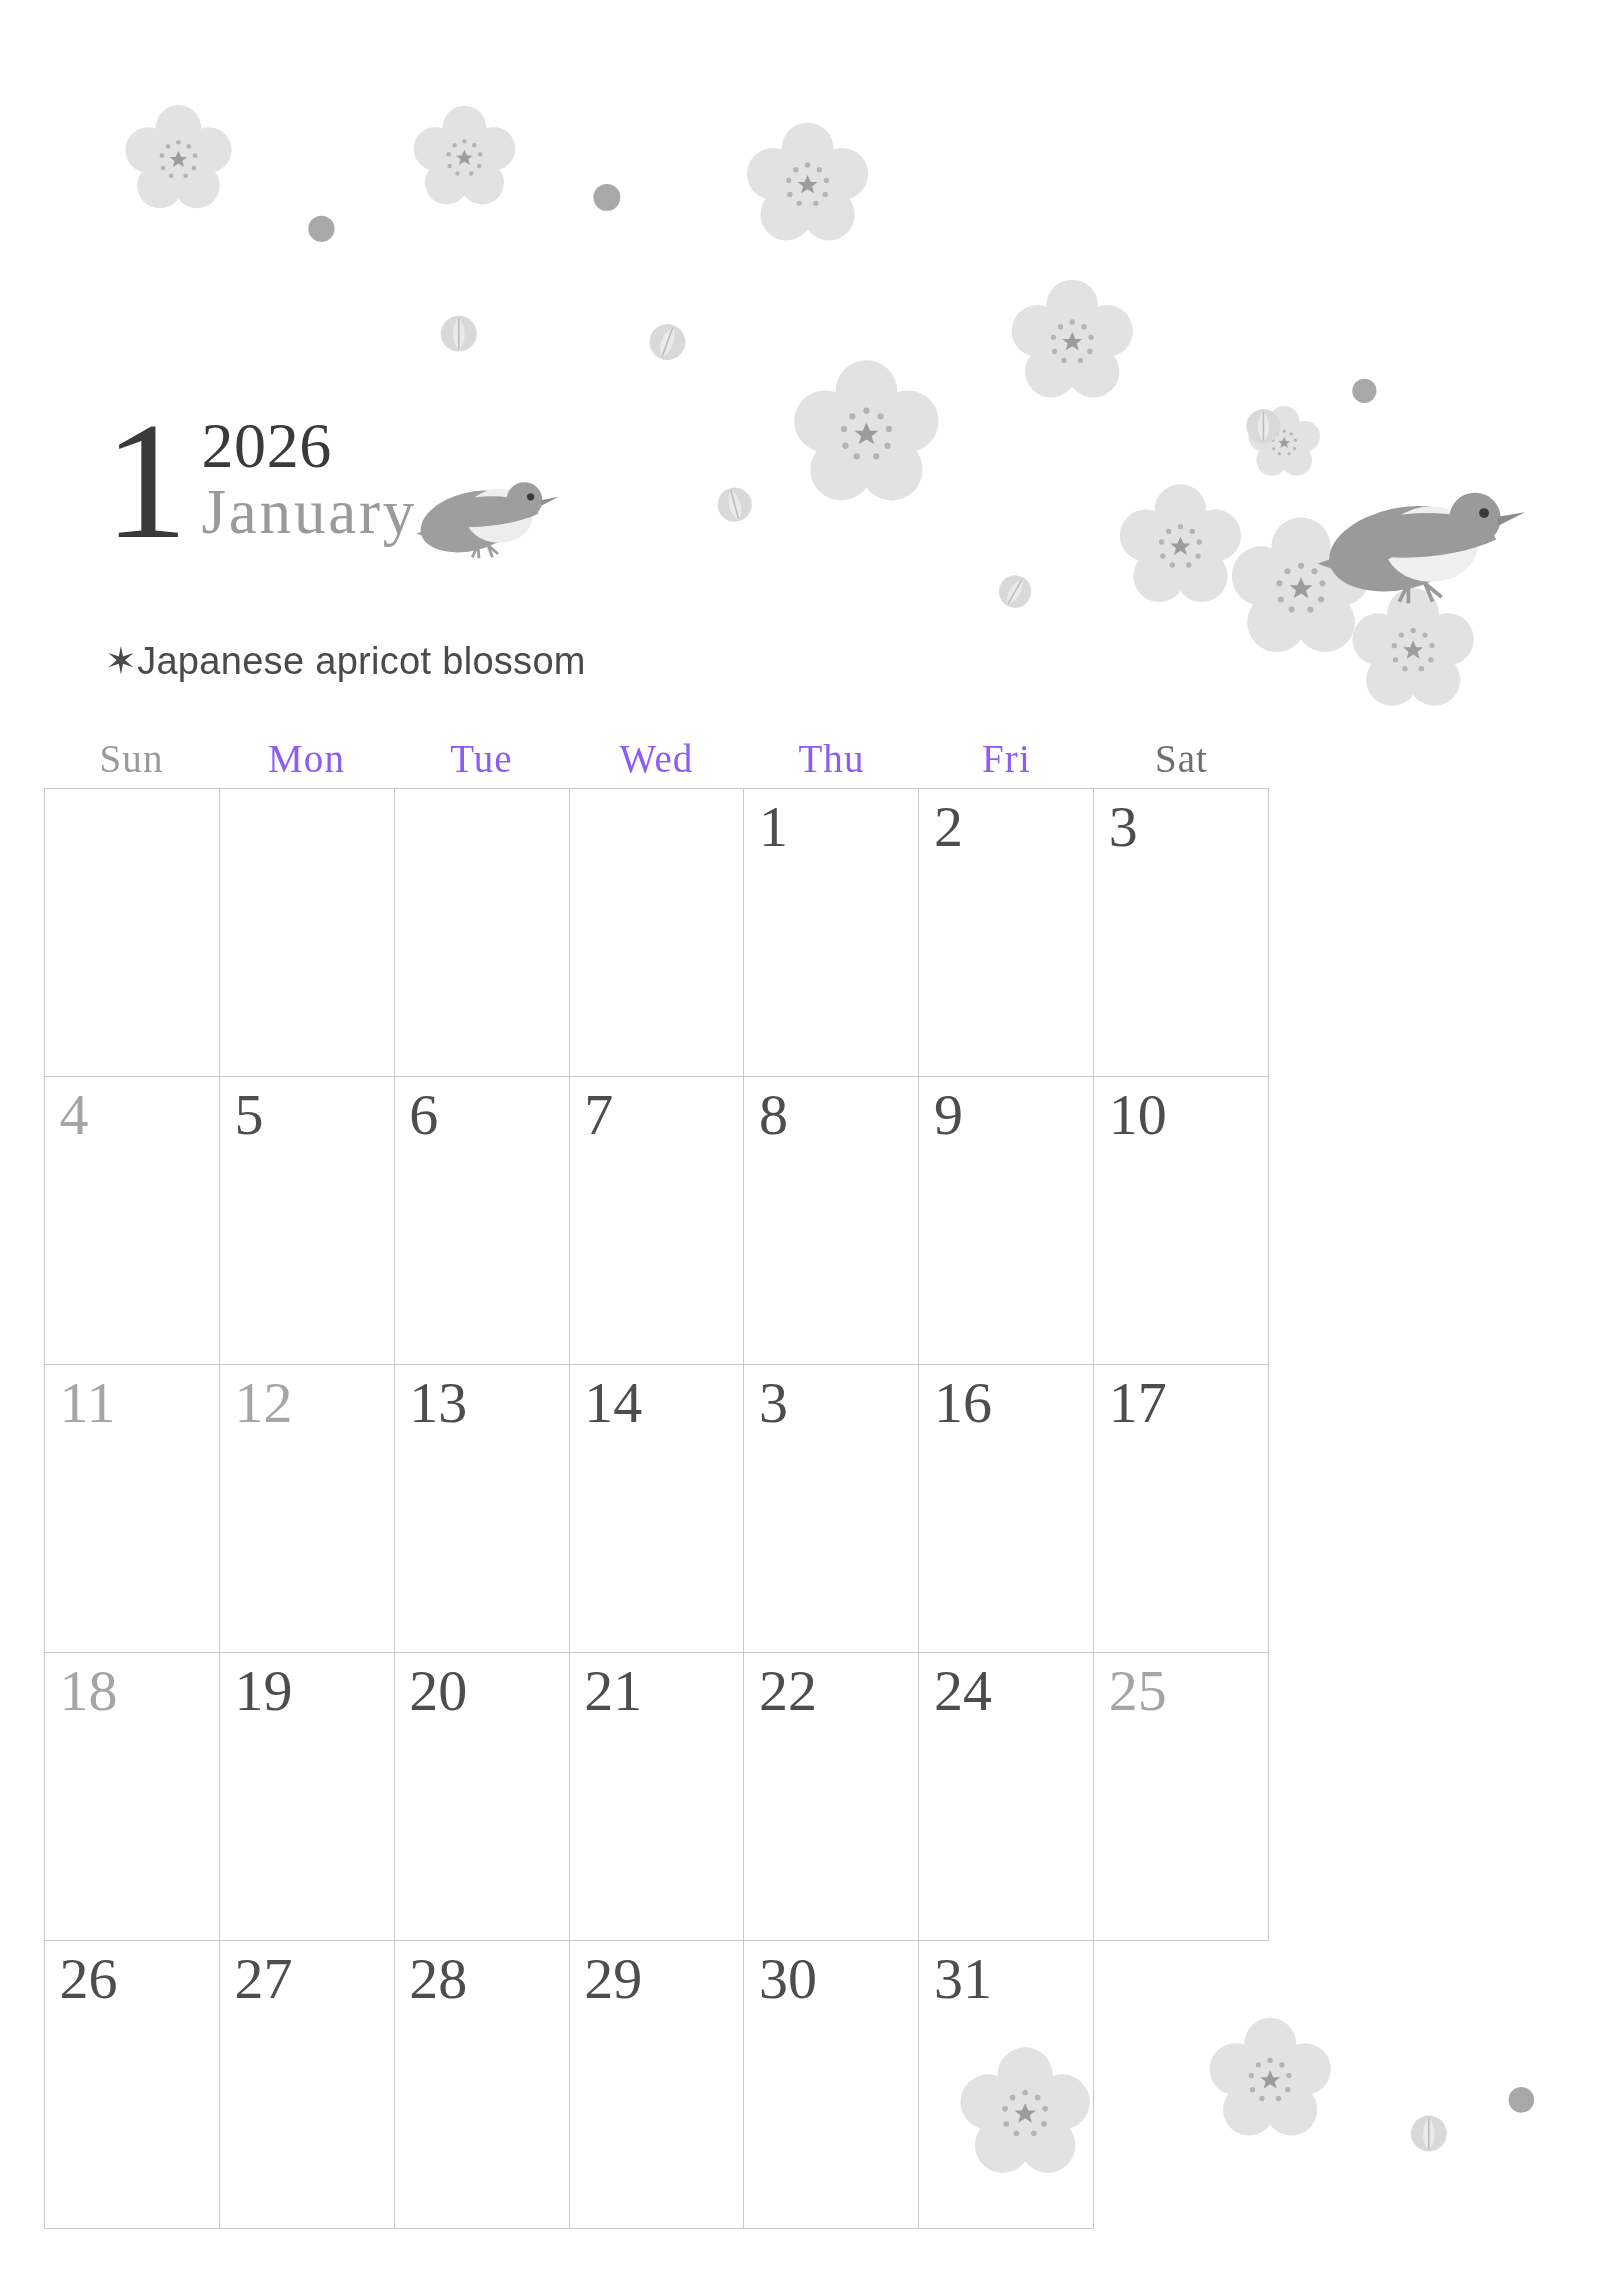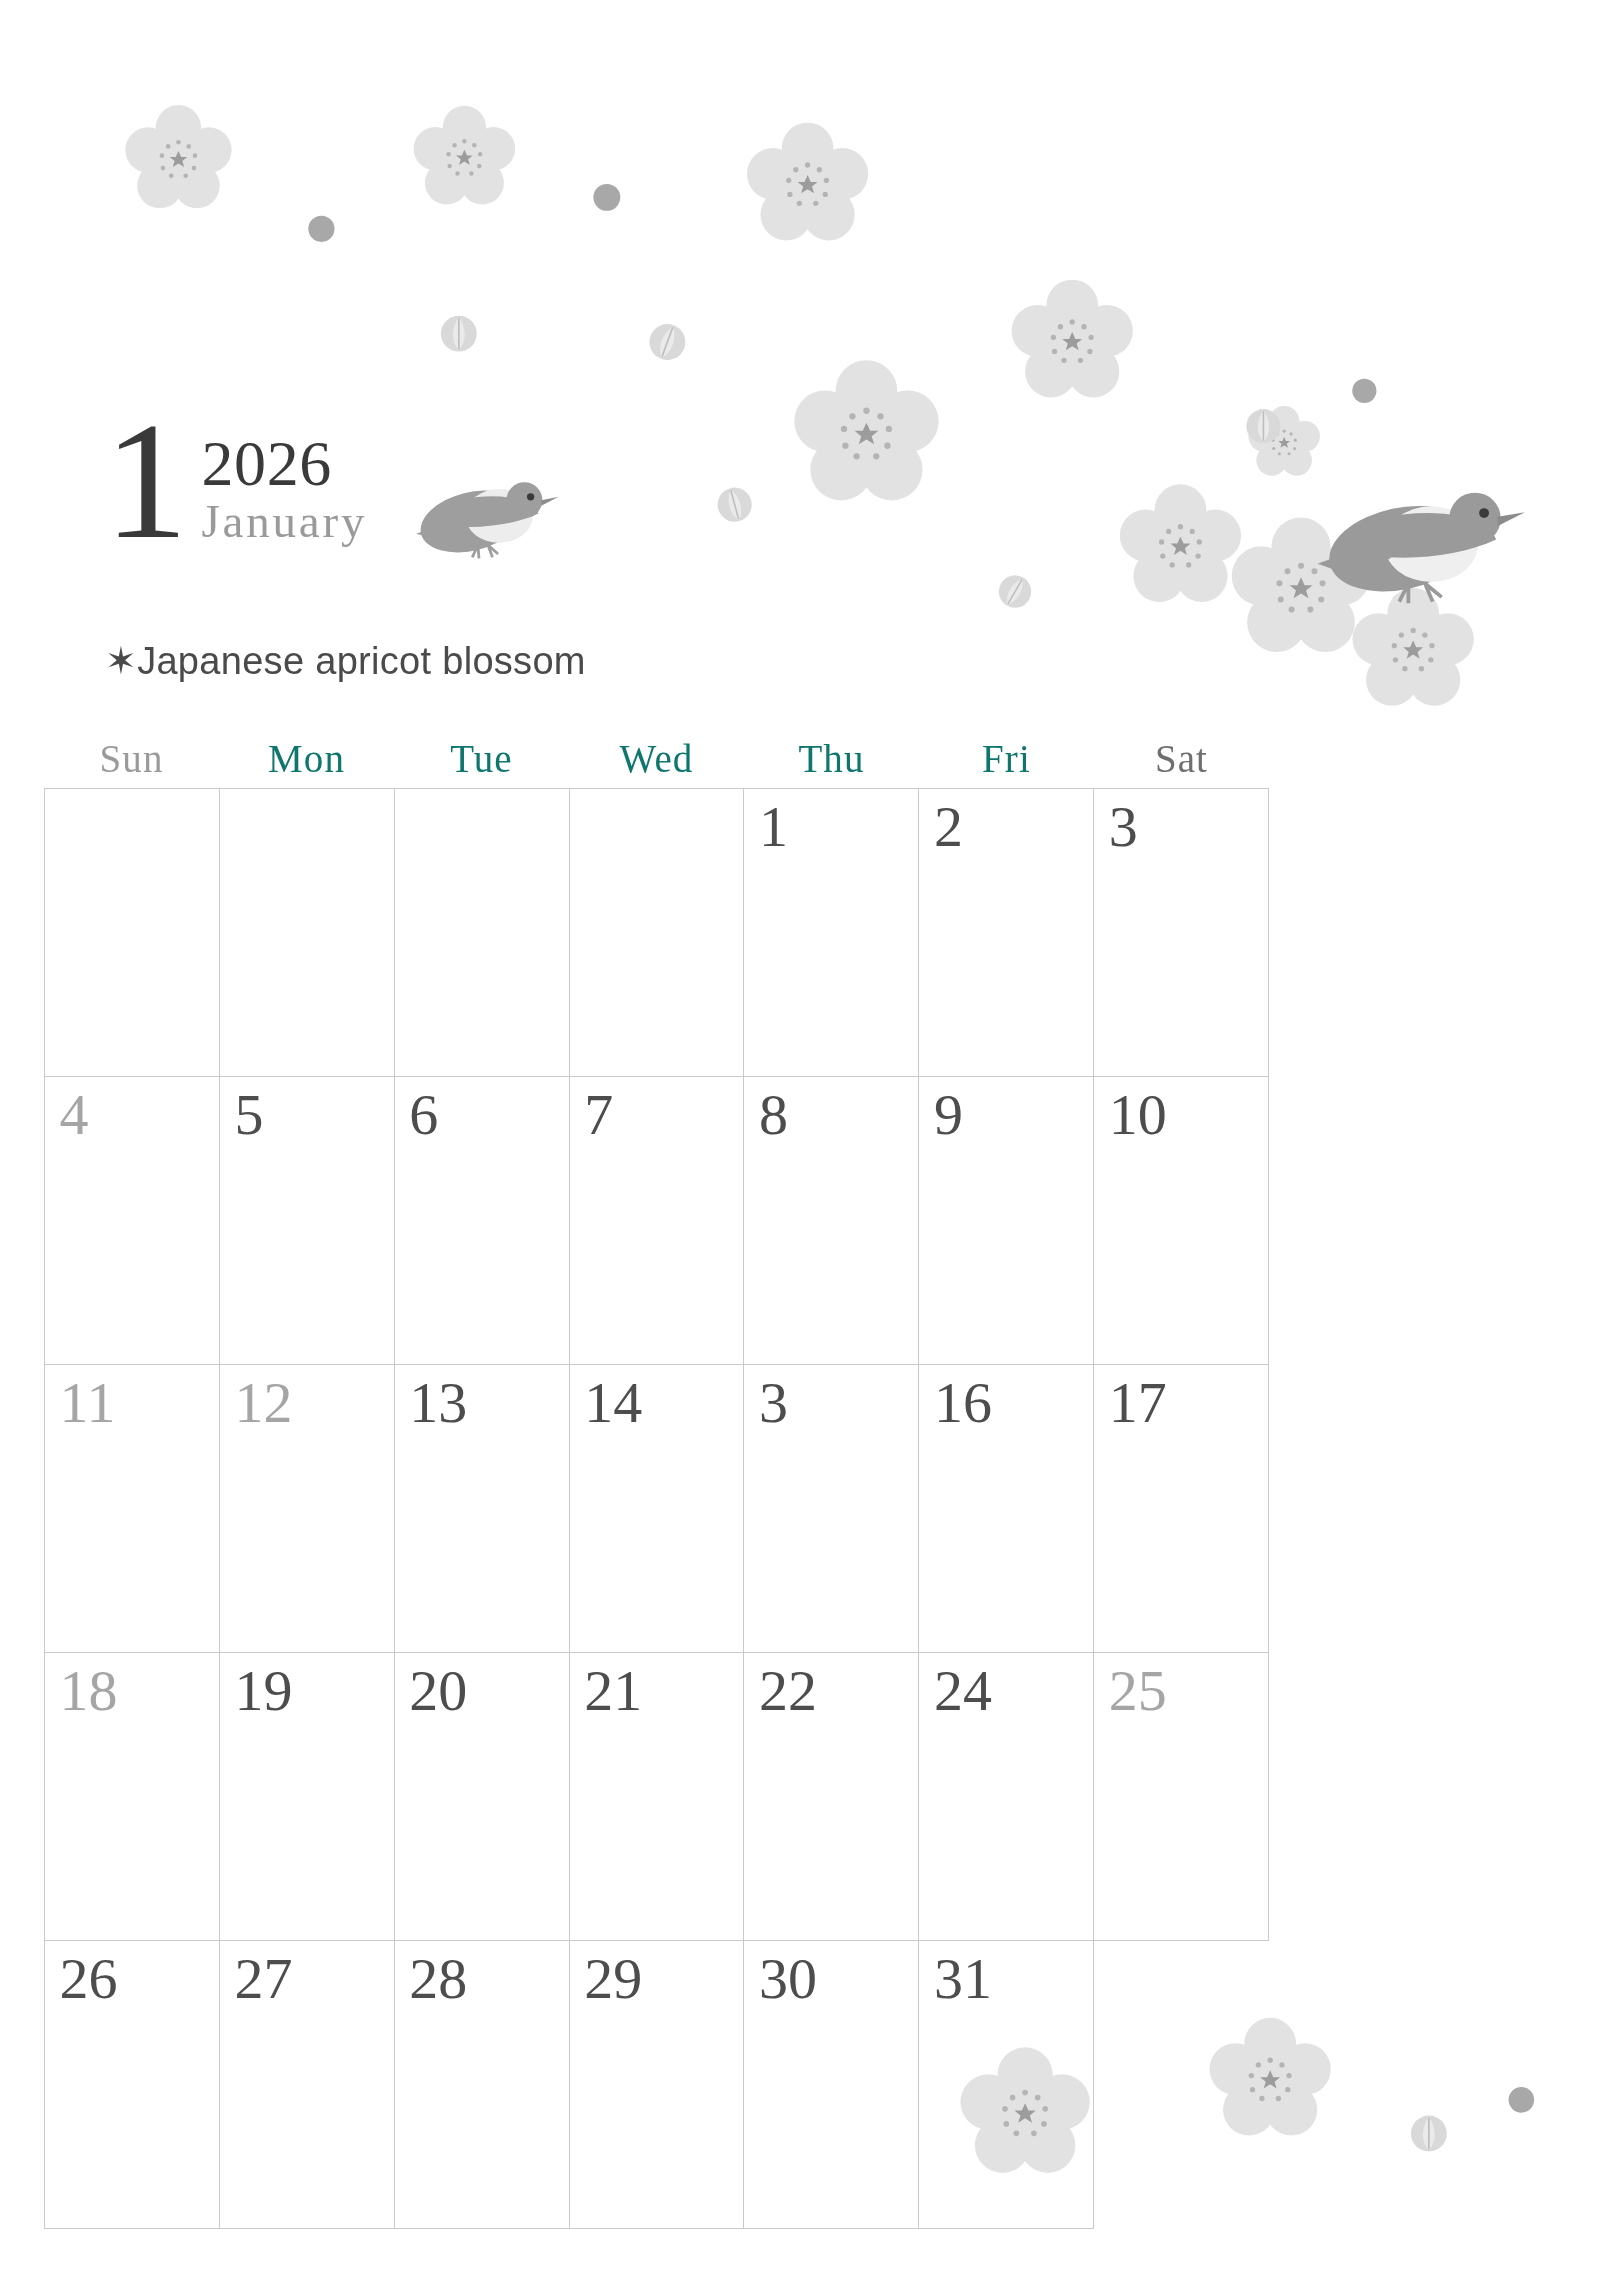--- a/index.html
+++ b/index.html
@@ -56,21 +56,21 @@
   }
   .year {
     font-family: "Liberation Serif", serif;
     font-size: 64px;
     line-height: 1;
     color: #3a3a3a;
     letter-spacing: 0.6px;
   }
   .month-name {
     font-family: "Liberation Serif", serif;
-    font-size: 47px;
+    font-size: 63px;
     line-height: 1.1;
     color: #9a9a9a;
     letter-spacing: 2.8px;
     margin-top: 0;
   }
   .subtitle {
     position: absolute;
     left: 105px;
     top: 639px;
     font-family: "Liberation Sans", sans-serif;
@@ -90,21 +90,21 @@
   .weekday-row {
     display: grid;
     grid-template-columns: repeat(7, 1fr);
     height: 59px;
     align-items: center;
   }
   .weekday {
     text-align: center;
     font-family: "Liberation Serif", serif;
     font-size: 39px;
-    color: #0f766e;
+    color: #8b5cf6;
     letter-spacing: 1.1px;
   }
   .weekday.sun { color: #9a9a9a; }
   .weekday.sat { color: #6f6f6f; text-align: center; }
 
   .grid {
     display: grid;
     grid-template-columns: repeat(7, 1fr);
     grid-auto-rows: 288px;
     border-top: 1.1px solid #c9c9c9;

